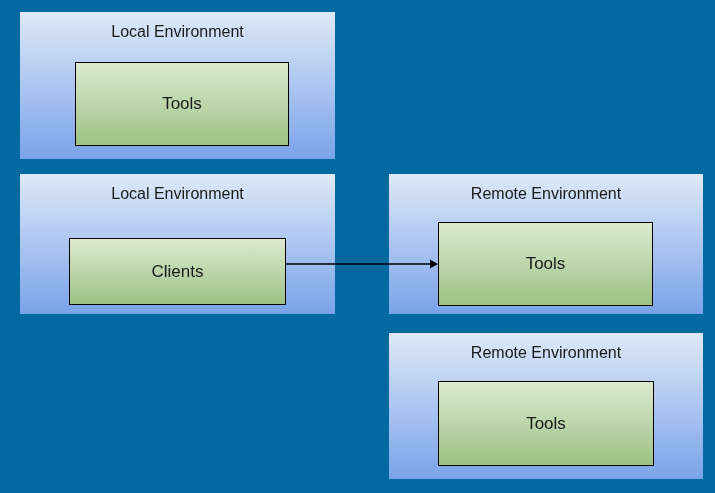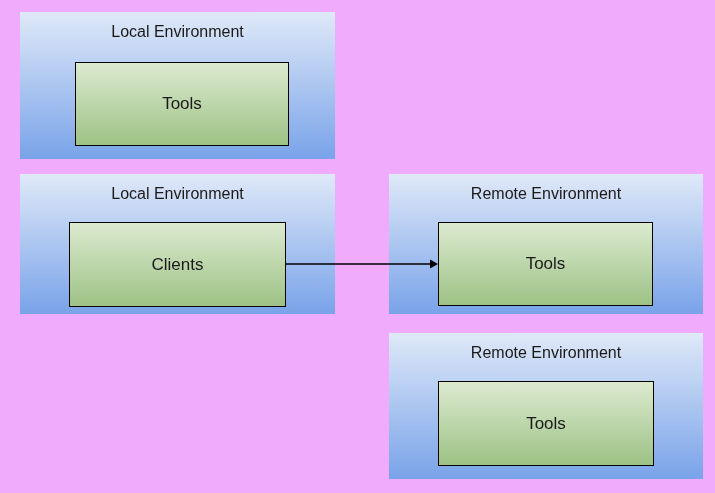--- a/index.html
+++ b/index.html
@@ -4,21 +4,21 @@
 <style>
   html, body {
     margin: 0;
     padding: 0;
     background: #000000;
   }
   #canvas {
     position: relative;
     width: 715px;
     height: 493px;
-    background: #f0abfc;
+    background: #0369a1;
     font-family: "Liberation Sans", sans-serif;
     overflow: hidden;
   }
   .env {
     position: absolute;
     background: linear-gradient(to bottom, #dfe9f8 0%, #79a3e9 100%);
   }
   .env-title {
     display: block;
     margin-top: 10px;
@@ -35,21 +35,21 @@
     align-items: center;
     justify-content: center;
     font-size: 17px;
     color: #1a1a1a;
     box-sizing: border-box;
   }
   #env-local-top    { left: 20px;  top: 12px;  width: 315px; height: 147px; }
   #env-local-top .node    { left: 55px; top: 50px; width: 214px; height: 84px; }
 
   #env-local-bottom { left: 20px;  top: 174px; width: 315px; height: 140px; }
-  #env-local-bottom .node { left: 49px; top: 48px; width: 217px; height: 85px; }
+  #env-local-bottom .node { left: 49px; top: 64px; width: 217px; height: 67px; }
 
   #env-remote-mid   { left: 389px; top: 174px; width: 314px; height: 140px; }
   #env-remote-mid .node   { left: 49px; top: 48px; width: 215px; height: 84px; }
 
   #env-remote-bottom{ left: 389px; top: 333px; width: 314px; height: 146px; }
   #env-remote-bottom .node{ left: 49px; top: 48px; width: 216px; height: 85px; }
 
   #arrow-svg {
     position: absolute;
     left: 286px;

